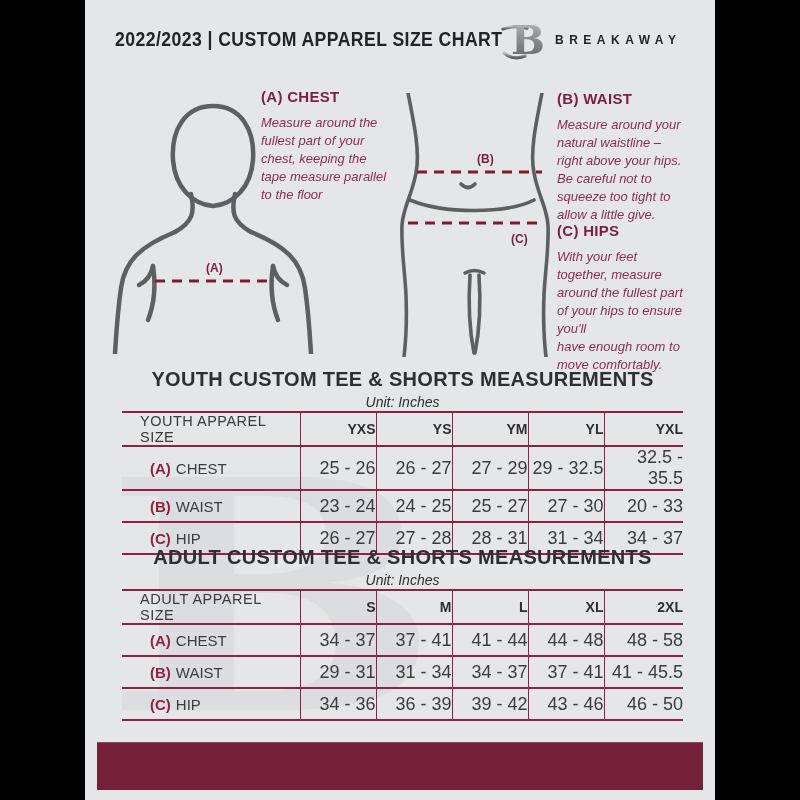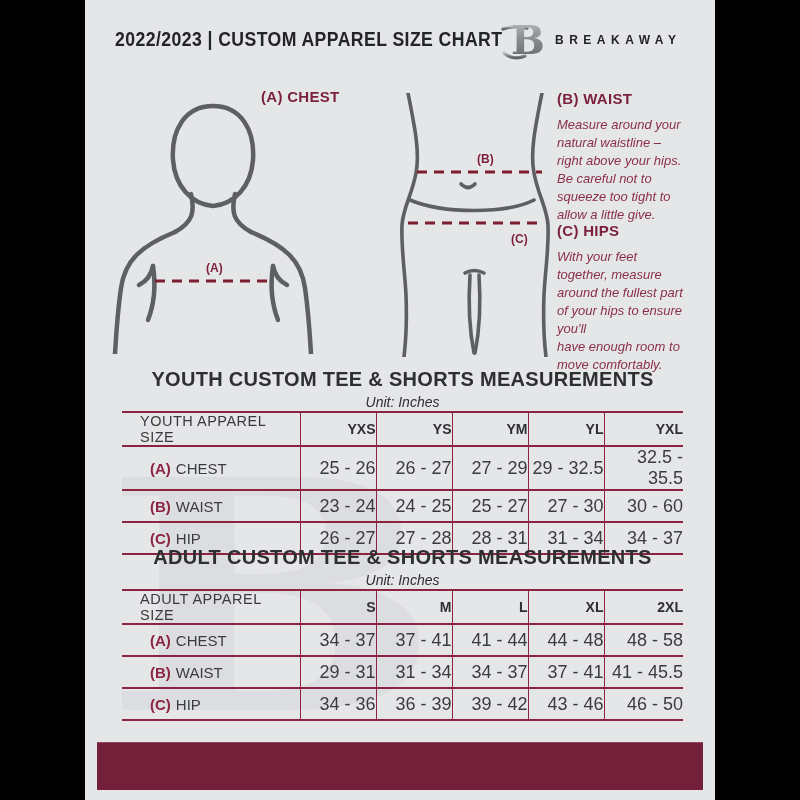--- a/index.html
+++ b/index.html
@@ -102,20 +102,25 @@
           <path d="M 162 186 C 159 206 160 222 167 240"></path>
           <path d="M 162 186 C 164 196 170 202 176 205"></path>
         </g>
         <line class="dash" x1="44" y1="201" x2="160" y2="201"></line>
         <text class="diagram-label" x="95" y="192">(A)</text>
       </svg>
     </div>
 
     <div class="instr instr-chest">
       <h3>(A) CHEST</h3>
+      <p>Measure around the
+fullest part of your
+chest, keeping the
+tape measure parallel
+to the floor</p>
     </div>
 
     <div class="torso-lower">
       <svg width="166" height="264" viewBox="0 0 166 264">
         <g class="outline" stroke-width="3.6">
           <path d="M 15 0 C 22 35 27 60 23 80 C 19 102 10 115 9 132 C 8 155 12 180 13 202 C 14 227 13 247 11 264"></path>
           <path d="M 149 0 C 142 35 137 60 141 80 C 145 102 154 115 155 132 C 156 155 152 180 151 202 C 150 227 151 247 153 264"></path>
           <path d="M 68 91 q 7 7 14 0"></path>
           <path d="M 17 107 C 50 121 114 121 141 107"></path>
           <path d="M 72 180 q 9 -5 19 0"></path>
@@ -180,21 +185,21 @@
             <td class="cell-val">27 - 29</td>
             <td class="cell-val">29 - 32.5</td>
             <td class="cell-val">32.5 - 35.5</td>
           </tr>
           <tr>
             <td class="label-cell"><span class="row-prefix">(B)</span><span>WAIST</span></td>
             <td class="cell-val">23 - 24</td>
             <td class="cell-val">24 - 25</td>
             <td class="cell-val">25 - 27</td>
             <td class="cell-val">27 - 30</td>
-            <td class="cell-val">30 - 60</td>
+            <td class="cell-val">20 - 33</td>
           </tr>
           <tr>
             <td class="label-cell"><span class="row-prefix">(C)</span><span>HIP</span></td>
             <td class="cell-val">26 - 27</td>
             <td class="cell-val">27 - 28</td>
             <td class="cell-val">28 - 31</td>
             <td class="cell-val">31 - 34</td>
             <td class="cell-val">34 - 37</td>
           </tr>
         </tbody>

